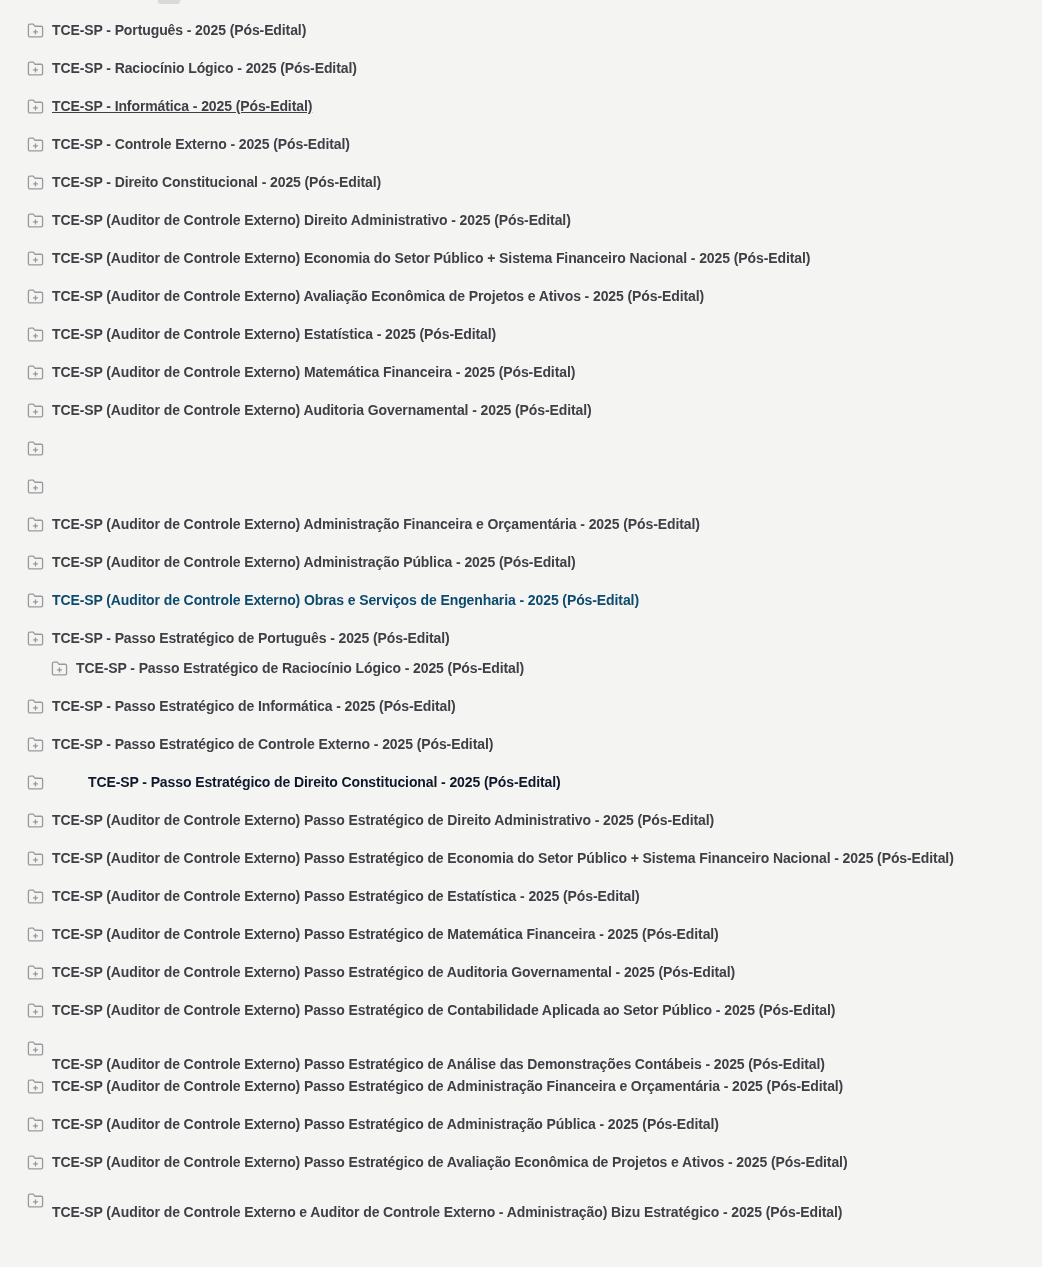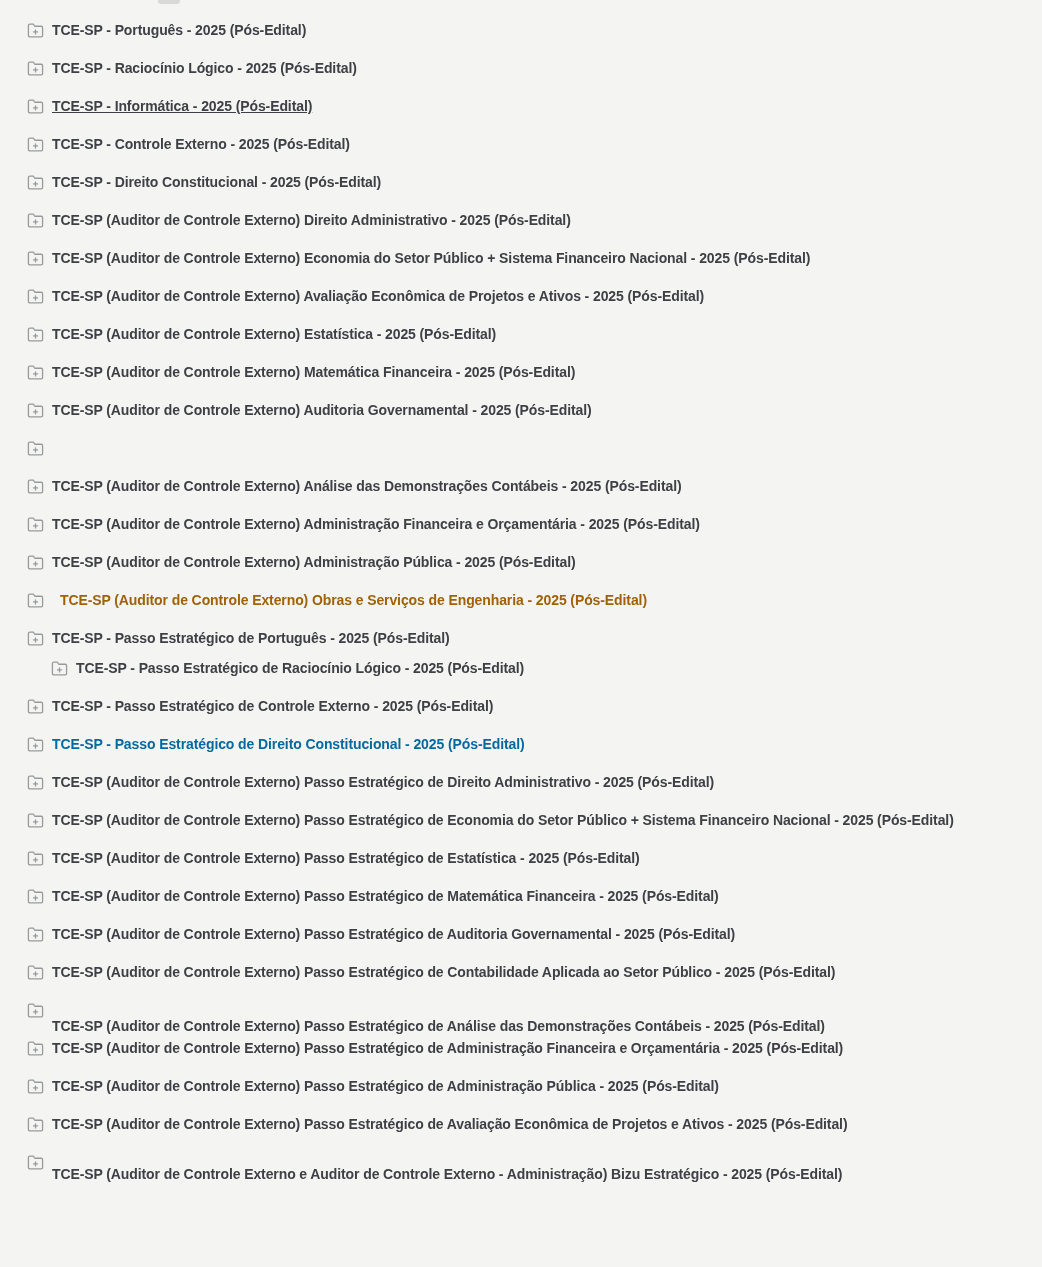--- a/index.html
+++ b/index.html
@@ -192,21 +192,20 @@
   </div>
 
   <div class="course-row">
     <span class="icon" style="color: rgb(151, 153, 156);">
       <svg width="17" height="17" viewBox="0 0 24 24" fill="none" stroke="currentColor" stroke-width="1.8" stroke-linecap="round" stroke-linejoin="round" aria-hidden="true">
         <path d="M22 19a2 2 0 0 1-2 2H4a2 2 0 0 1-2-2V5a2 2 0 0 1 2-2h5l2 3h9a2 2 0 0 1 2 2z"></path>
         <line x1="12" y1="11.2" x2="12" y2="16.8"></line>
         <line x1="9.2" y1="14" x2="14.8" y2="14"></line>
       </svg>
     </span>
-    <span class="label" style="color: rgb(62, 64, 69);">TCE-SP (Auditor de Controle Externo) Análise das Demonstrações Contábeis - 2025 (Pós-Edital)</span>
   </div>
 
   <div class="course-row">
     <span class="icon" style="color: rgb(151, 153, 156);">
       <svg width="17" height="17" viewBox="0 0 24 24" fill="none" stroke="currentColor" stroke-width="1.8" stroke-linecap="round" stroke-linejoin="round" aria-hidden="true">
         <path d="M22 19a2 2 0 0 1-2 2H4a2 2 0 0 1-2-2V5a2 2 0 0 1 2-2h5l2 3h9a2 2 0 0 1 2 2z"></path>
         <line x1="12" y1="11.2" x2="12" y2="16.8"></line>
         <line x1="9.2" y1="14" x2="14.8" y2="14"></line>
       </svg>
     </span>
@@ -225,21 +224,21 @@
   </div>
 
   <div class="course-row">
     <span class="icon" style="color: rgb(151, 153, 156);">
       <svg width="17" height="17" viewBox="0 0 24 24" fill="none" stroke="currentColor" stroke-width="1.8" stroke-linecap="round" stroke-linejoin="round" aria-hidden="true">
         <path d="M22 19a2 2 0 0 1-2 2H4a2 2 0 0 1-2-2V5a2 2 0 0 1 2-2h5l2 3h9a2 2 0 0 1 2 2z"></path>
         <line x1="12" y1="11.2" x2="12" y2="16.8"></line>
         <line x1="9.2" y1="14" x2="14.8" y2="14"></line>
       </svg>
     </span>
-    <span class="label" style="color: #a16207; margin-left: 8px;">TCE-SP (Auditor de Controle Externo) Obras e Serviços de Engenharia - 2025 (Pós-Edital)</span>
+    <span class="label" style="color: #0c4a6e;">TCE-SP (Auditor de Controle Externo) Obras e Serviços de Engenharia - 2025 (Pós-Edital)</span>
   </div>
 
   <div class="course-row">
     <span class="icon" style="color: rgb(151, 153, 156);">
       <svg width="17" height="17" viewBox="0 0 24 24" fill="none" stroke="currentColor" stroke-width="1.8" stroke-linecap="round" stroke-linejoin="round" aria-hidden="true">
         <path d="M22 19a2 2 0 0 1-2 2H4a2 2 0 0 1-2-2V5a2 2 0 0 1 2-2h5l2 3h9a2 2 0 0 1 2 2z"></path>
         <line x1="12" y1="11.2" x2="12" y2="16.8"></line>
         <line x1="9.2" y1="14" x2="14.8" y2="14"></line>
       </svg>
     </span>
@@ -250,41 +249,51 @@
     <span class="icon" style="color: rgb(151, 153, 156);">
       <svg width="17" height="17" viewBox="0 0 24 24" fill="none" stroke="currentColor" stroke-width="1.8" stroke-linecap="round" stroke-linejoin="round" aria-hidden="true">
         <path d="M22 19a2 2 0 0 1-2 2H4a2 2 0 0 1-2-2V5a2 2 0 0 1 2-2h5l2 3h9a2 2 0 0 1 2 2z"></path>
         <line x1="12" y1="11.2" x2="12" y2="16.8"></line>
         <line x1="9.2" y1="14" x2="14.8" y2="14"></line>
       </svg>
     </span>
     <span class="label" style="color: rgb(62, 64, 69);">TCE-SP - Passo Estratégico de Raciocínio Lógico - 2025 (Pós-Edital)</span>
   </div>
 
+  <div class="course-row">
+    <span class="icon" style="color: rgb(151, 153, 156);">
+      <svg width="17" height="17" viewBox="0 0 24 24" fill="none" stroke="currentColor" stroke-width="1.8" stroke-linecap="round" stroke-linejoin="round" aria-hidden="true">
+        <path d="M22 19a2 2 0 0 1-2 2H4a2 2 0 0 1-2-2V5a2 2 0 0 1 2-2h5l2 3h9a2 2 0 0 1 2 2z"></path>
+        <line x1="12" y1="11.2" x2="12" y2="16.8"></line>
+        <line x1="9.2" y1="14" x2="14.8" y2="14"></line>
+      </svg>
+    </span>
+    <span class="label" style="color: rgb(62, 64, 69);">TCE-SP - Passo Estratégico de Informática - 2025 (Pós-Edital)</span>
+  </div>
 
   <div class="course-row">
     <span class="icon" style="color: rgb(151, 153, 156);">
       <svg width="17" height="17" viewBox="0 0 24 24" fill="none" stroke="currentColor" stroke-width="1.8" stroke-linecap="round" stroke-linejoin="round" aria-hidden="true">
         <path d="M22 19a2 2 0 0 1-2 2H4a2 2 0 0 1-2-2V5a2 2 0 0 1 2-2h5l2 3h9a2 2 0 0 1 2 2z"></path>
         <line x1="12" y1="11.2" x2="12" y2="16.8"></line>
         <line x1="9.2" y1="14" x2="14.8" y2="14"></line>
       </svg>
     </span>
     <span class="label" style="color: rgb(62, 64, 69);">TCE-SP - Passo Estratégico de Controle Externo - 2025 (Pós-Edital)</span>
   </div>
 
   <div class="course-row">
     <span class="icon" style="color: rgb(151, 153, 156);">
       <svg width="17" height="17" viewBox="0 0 24 24" fill="none" stroke="currentColor" stroke-width="1.8" stroke-linecap="round" stroke-linejoin="round" aria-hidden="true">
         <path d="M22 19a2 2 0 0 1-2 2H4a2 2 0 0 1-2-2V5a2 2 0 0 1 2-2h5l2 3h9a2 2 0 0 1 2 2z"></path>
         <line x1="12" y1="11.2" x2="12" y2="16.8"></line>
         <line x1="9.2" y1="14" x2="14.8" y2="14"></line>
       </svg>
     </span>
-    <span class="label" style="color: #0369a1;">TCE-SP - Passo Estratégico de Direito Constitucional - 2025 (Pós-Edital)</span>
+    <span class="label" style="color: #0f172a; margin-left: 36px;">TCE-SP - Passo Estratégico de Direito Constitucional - 2025 (Pós-Edital)</span>
   </div>
 
   <div class="course-row">
     <span class="icon" style="color: rgb(151, 153, 156);">
       <svg width="17" height="17" viewBox="0 0 24 24" fill="none" stroke="currentColor" stroke-width="1.8" stroke-linecap="round" stroke-linejoin="round" aria-hidden="true">
         <path d="M22 19a2 2 0 0 1-2 2H4a2 2 0 0 1-2-2V5a2 2 0 0 1 2-2h5l2 3h9a2 2 0 0 1 2 2z"></path>
         <line x1="12" y1="11.2" x2="12" y2="16.8"></line>
         <line x1="9.2" y1="14" x2="14.8" y2="14"></line>
       </svg>
     </span>

